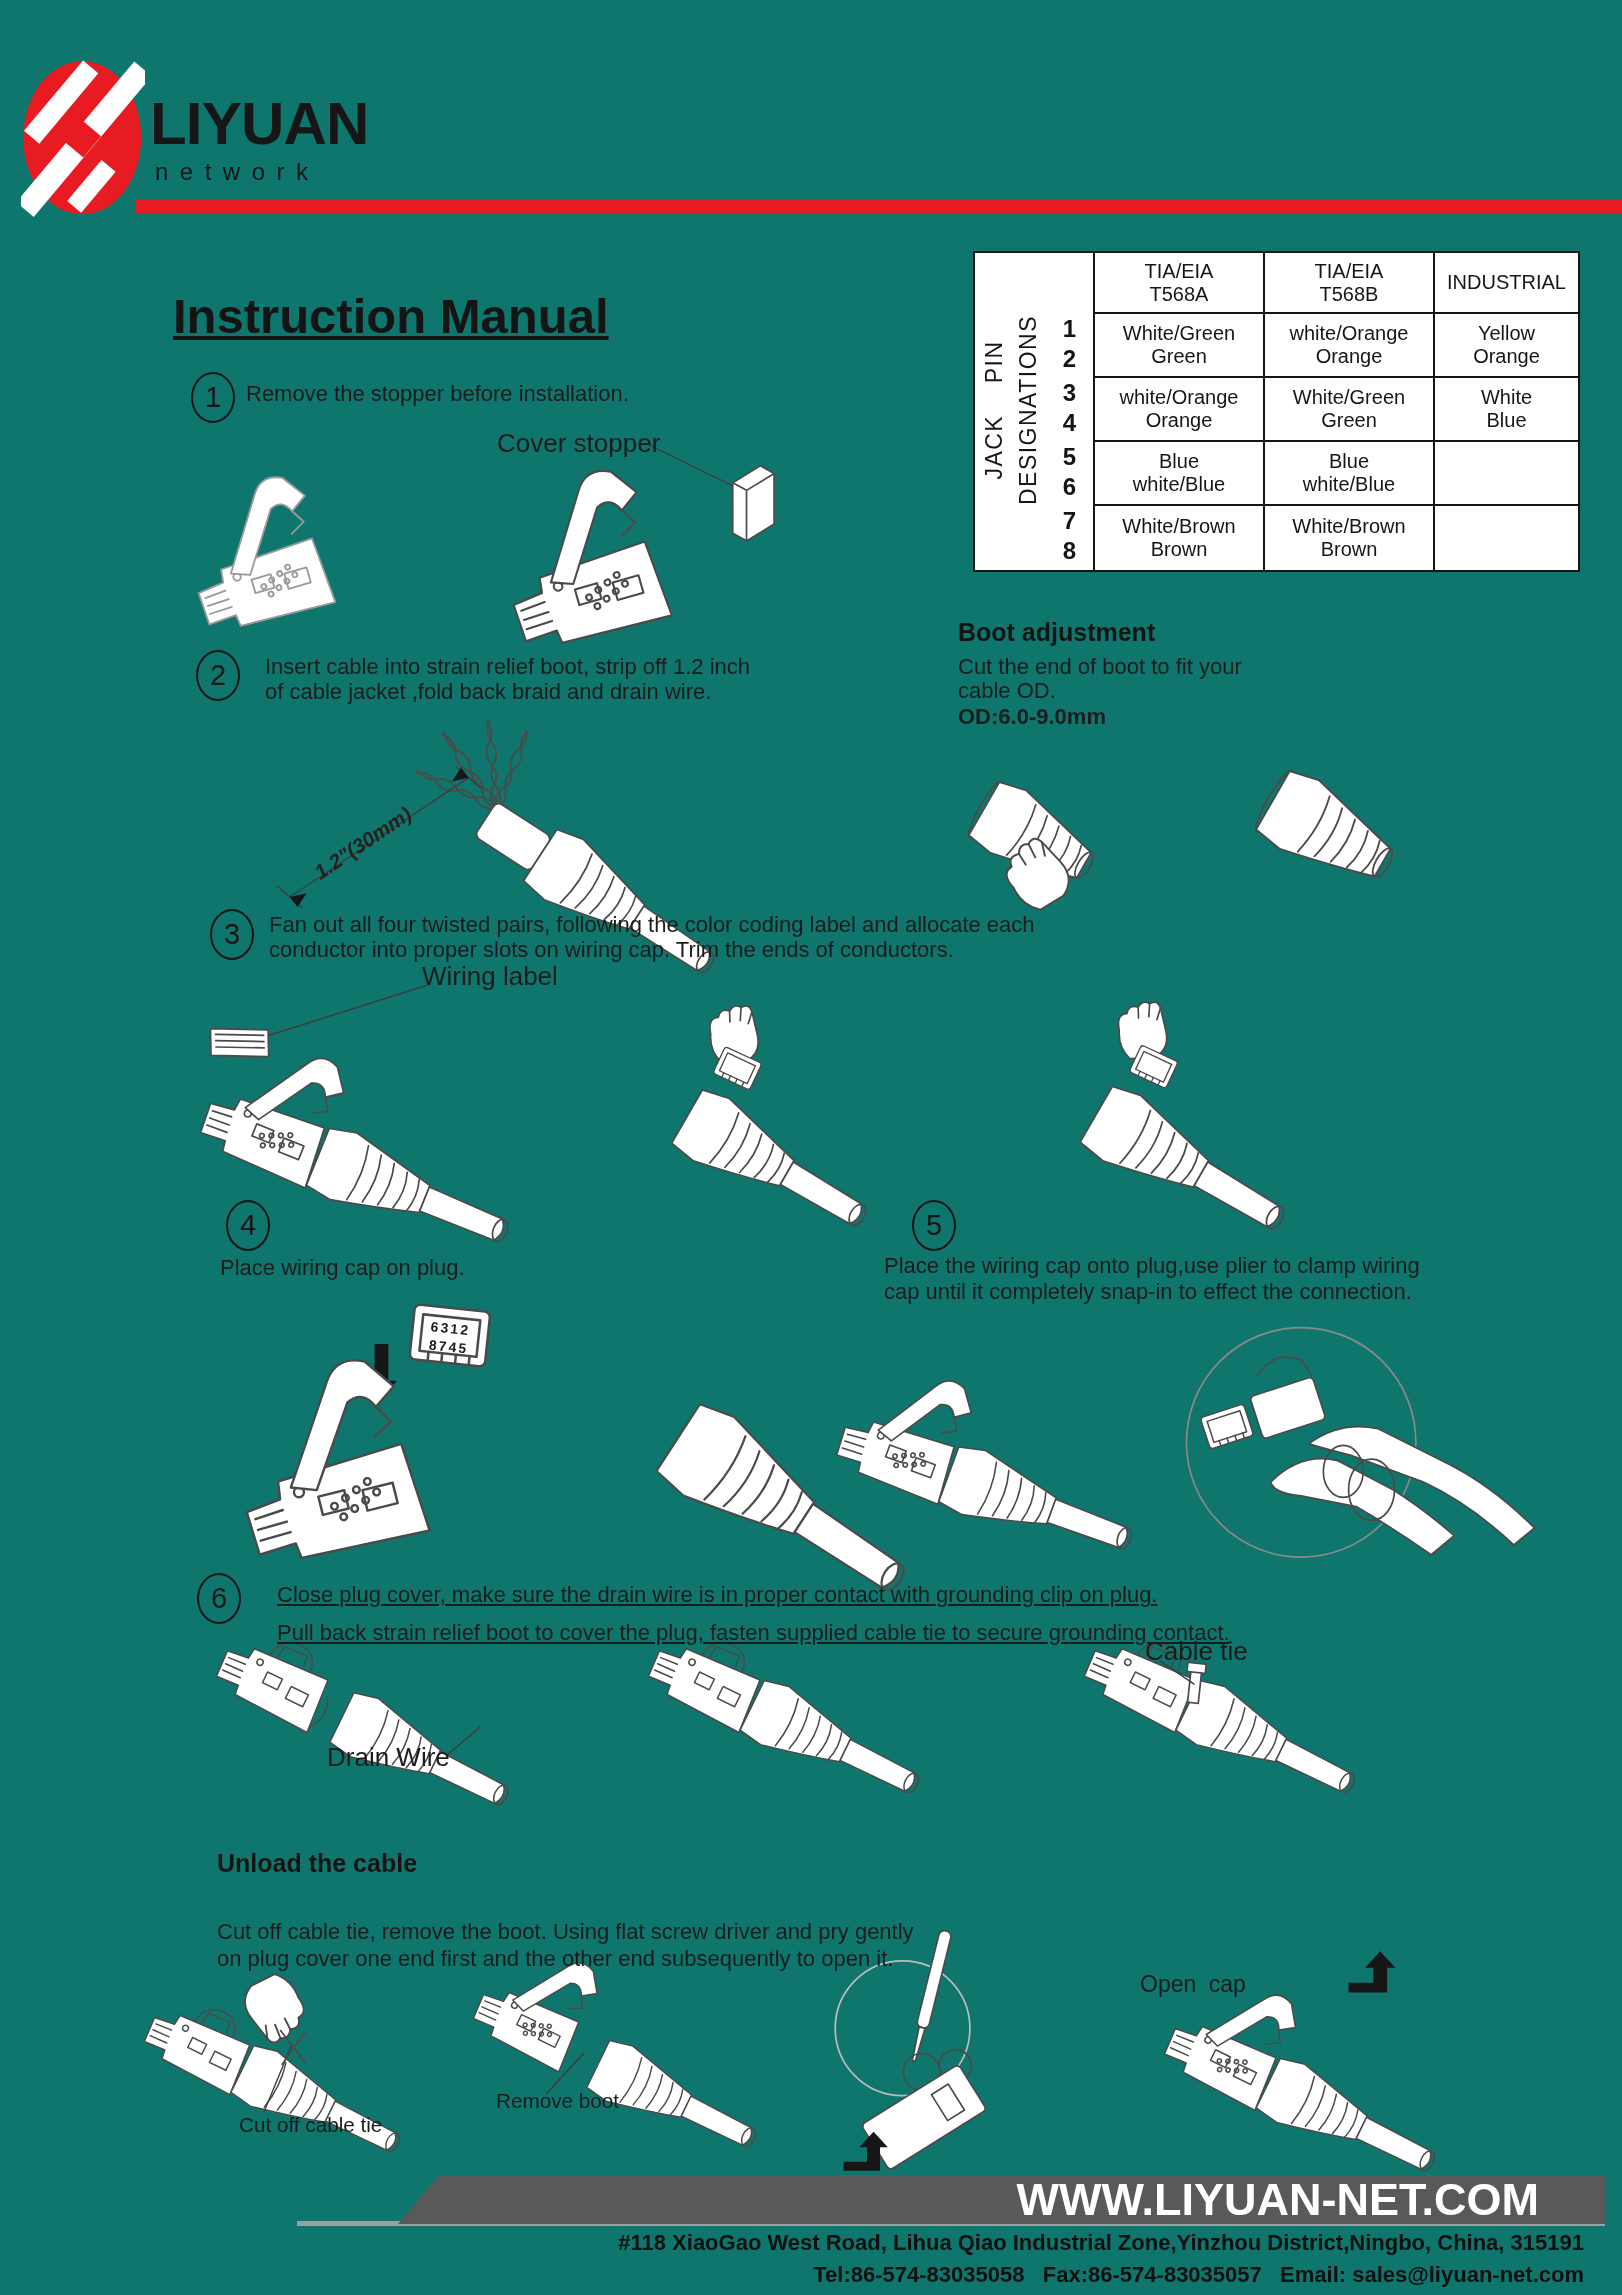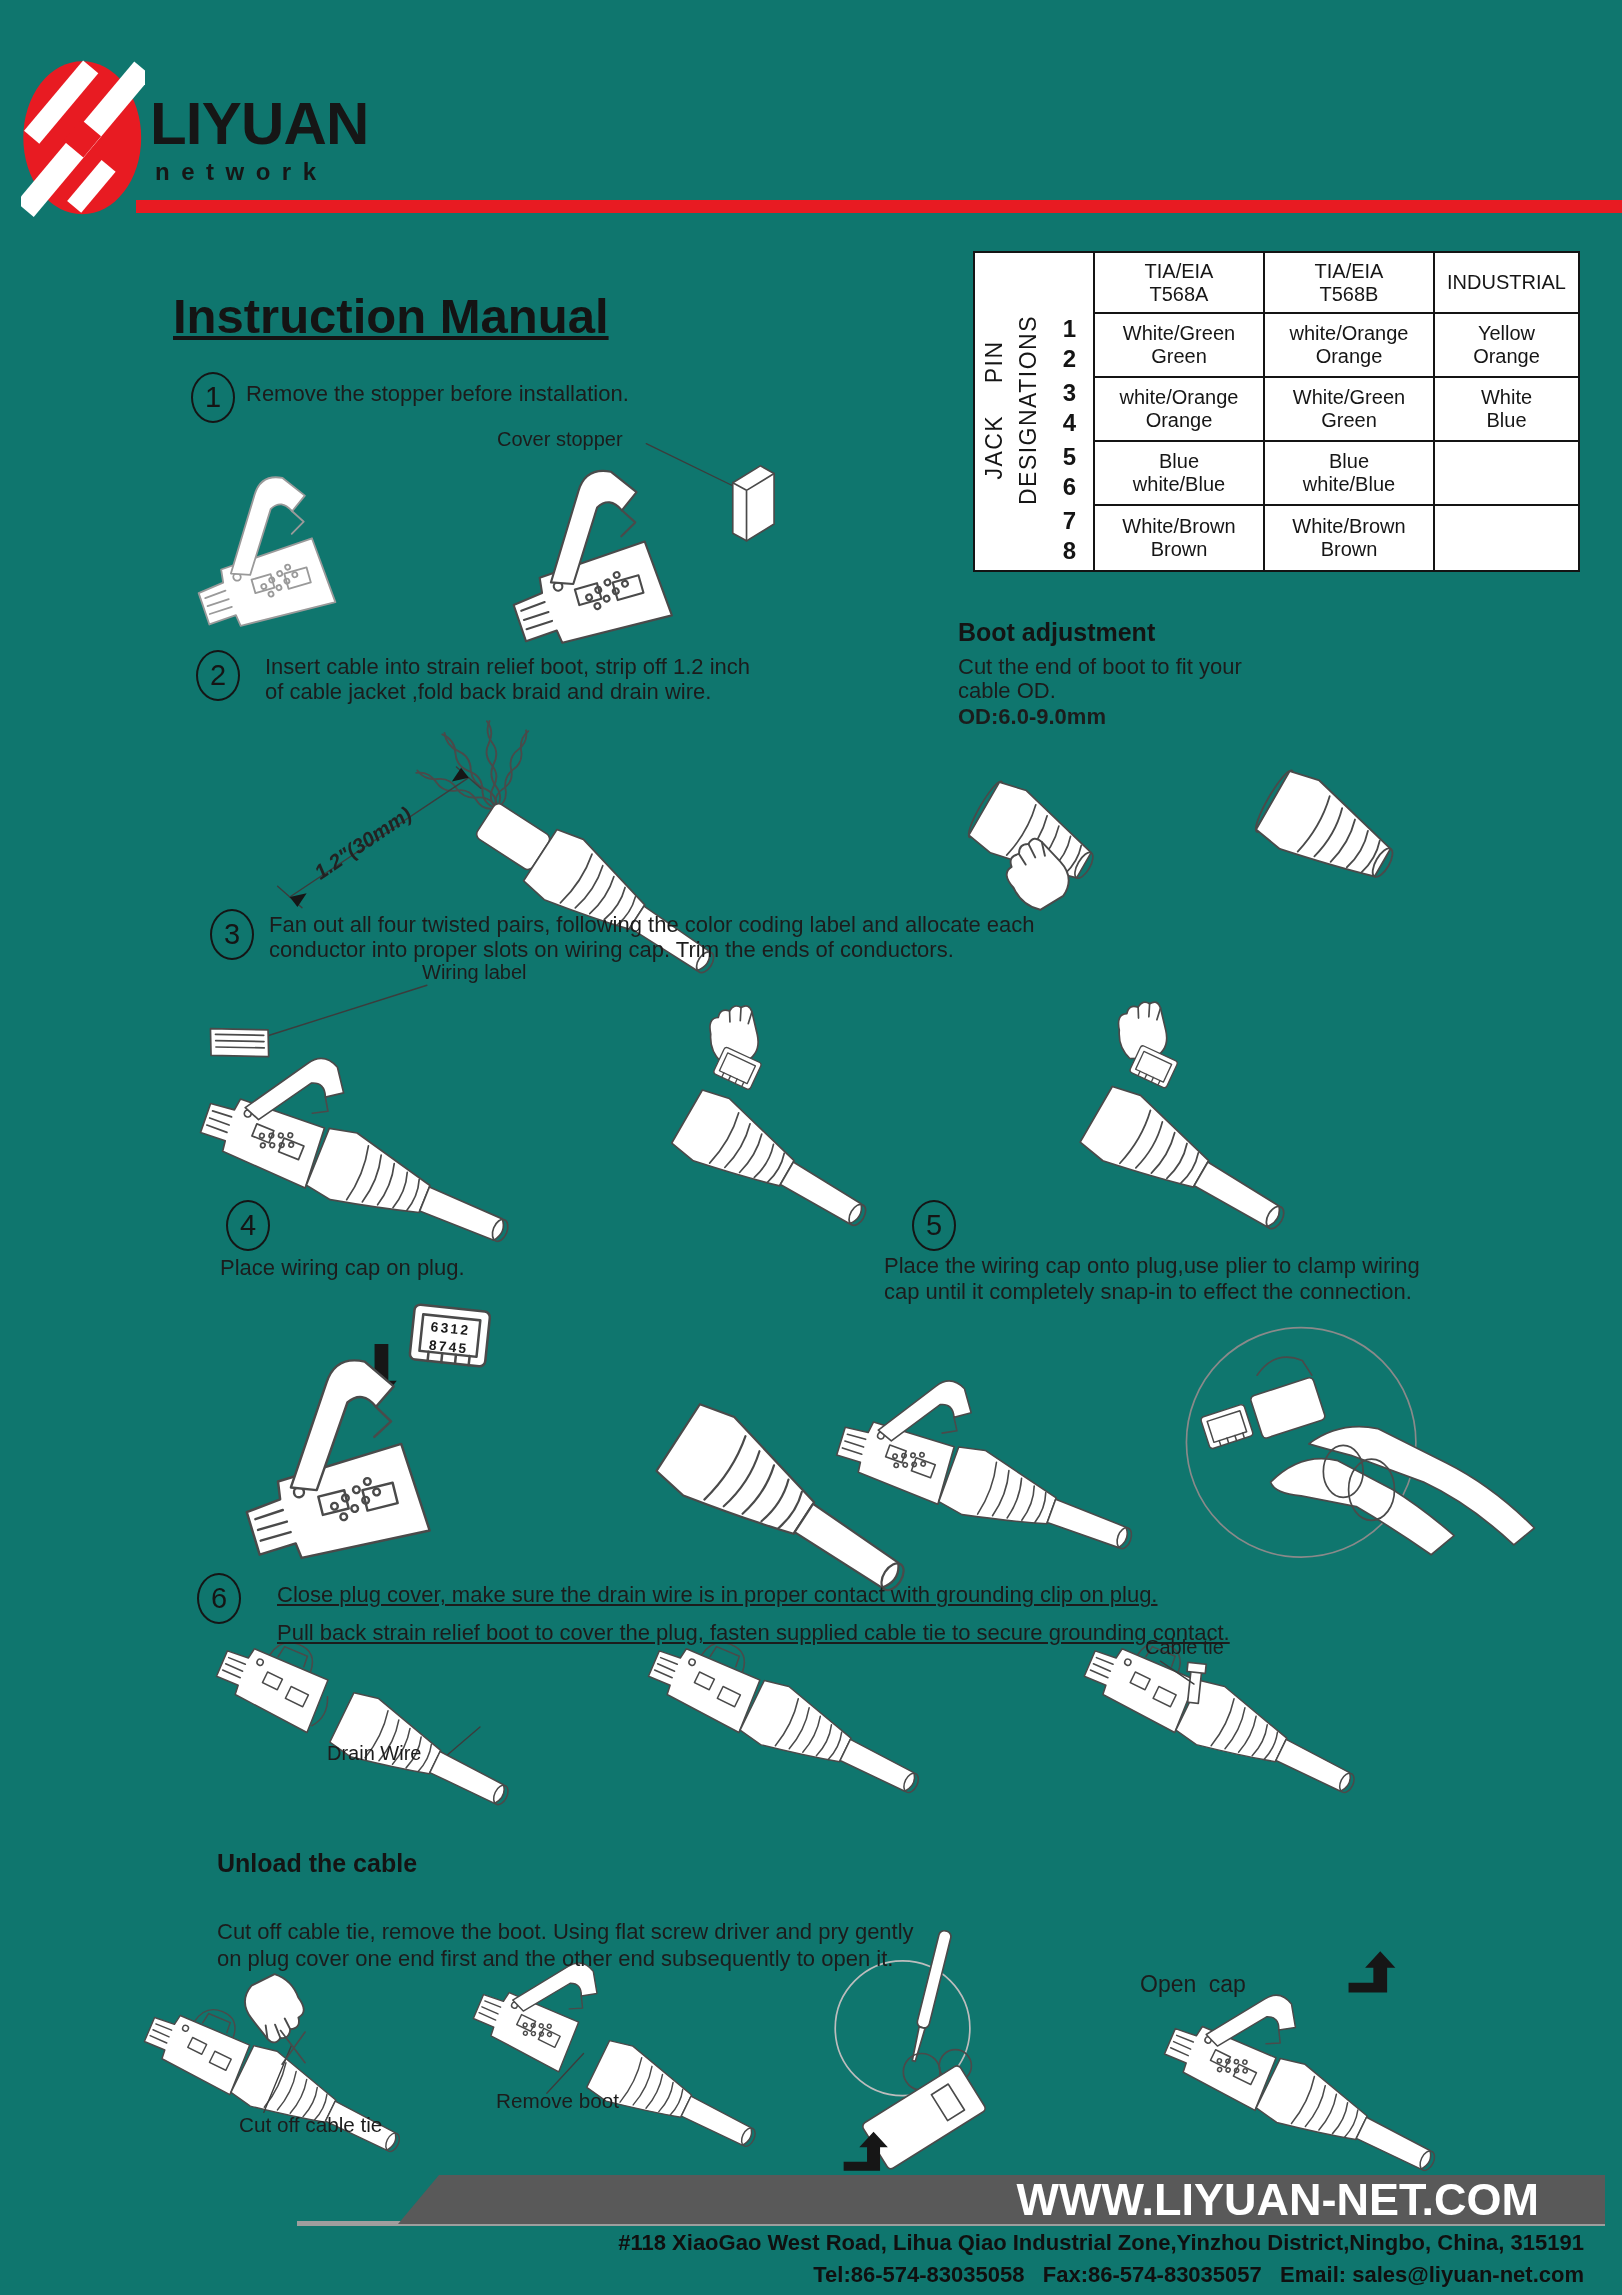--- a/index.html
+++ b/index.html
@@ -1,29 +1,29 @@
 <!DOCTYPE html>
 <html style="font-size:12.2px"><head>
 <meta charset="utf-8">
 <style>
   html,body{margin:0;padding:0;background:#fff;}
   .page{position:relative;width:1623px;height:2295px;background:#0f766e;overflow:hidden;
         font-family:"Liberation Sans",sans-serif;color:#1c1c1c;}
   
   .logo{position:absolute;left:21.4px;top:58px;width:124px;height:161px;}
   .brandname{position:absolute;left:150px;top:89px;font-size:60px;font-weight:bold;color:#161616;letter-spacing:-0.8px;}
-  .brandsub{position:absolute;left:155px;top:158px;font-size:24px;font-weight:bold;color:#161616;letter-spacing:11.5px;}
+  .brandsub{position:absolute;left:155px;top:158px;font-size:24px;font-weight:normal;color:#161616;letter-spacing:11.5px;}
   .redbar{position:absolute;left:136px;top:200px;width:1487px;height:13px;background:#e81b22;}
   .pagetitle{position:absolute;left:173px;top:288px;font-size:49px;font-weight:bold;color:#141414;letter-spacing:0px;text-decoration:underline;}
   
   .stepnum{position:absolute;width:40px;height:47px;border:2.3px solid #151515;border-radius:50%;
            display:flex;align-items:center;justify-content:center;font-size:29px;color:#151515;z-index:4;background:#fff0;}
   .steptext{position:absolute;font-size:22px;line-height:25px;color:#1c1c1c;z-index:4;}
   .pre{white-space:pre-line;}
-  .anno{position:absolute;font-size:20px;color:#1c1c1c;z-index:5;}
+  .anno{position:absolute;font-size:26px;color:#1c1c1c;z-index:5;}
   .h2{position:absolute;font-size:25px;font-weight:bold;color:#141414;z-index:4;}
   
   .pintable{position:absolute;left:973px;top:251px;width:607px;height:321px;border:2.3px solid #141414;
             box-sizing:border-box;display:grid;grid-template-columns:118px 170px 170px auto;
             grid-template-rows:59px 64px 64px 64px auto;z-index:4;background:#fff;}
   .tc{border-left:2.3px solid #141414;border-top:2.3px solid #141414;display:flex;align-items:center;
       justify-content:center;text-align:center;font-size:20px;line-height:23px;color:#161616;}
   .tc.r1{border-top:none;}
   .sidecell{grid-row:1/6;grid-column:1;position:relative;border:none;}
   .sidelabel{position:absolute;left:-122px;top:122px;width:316px;height:70px;transform:rotate(-90deg);

